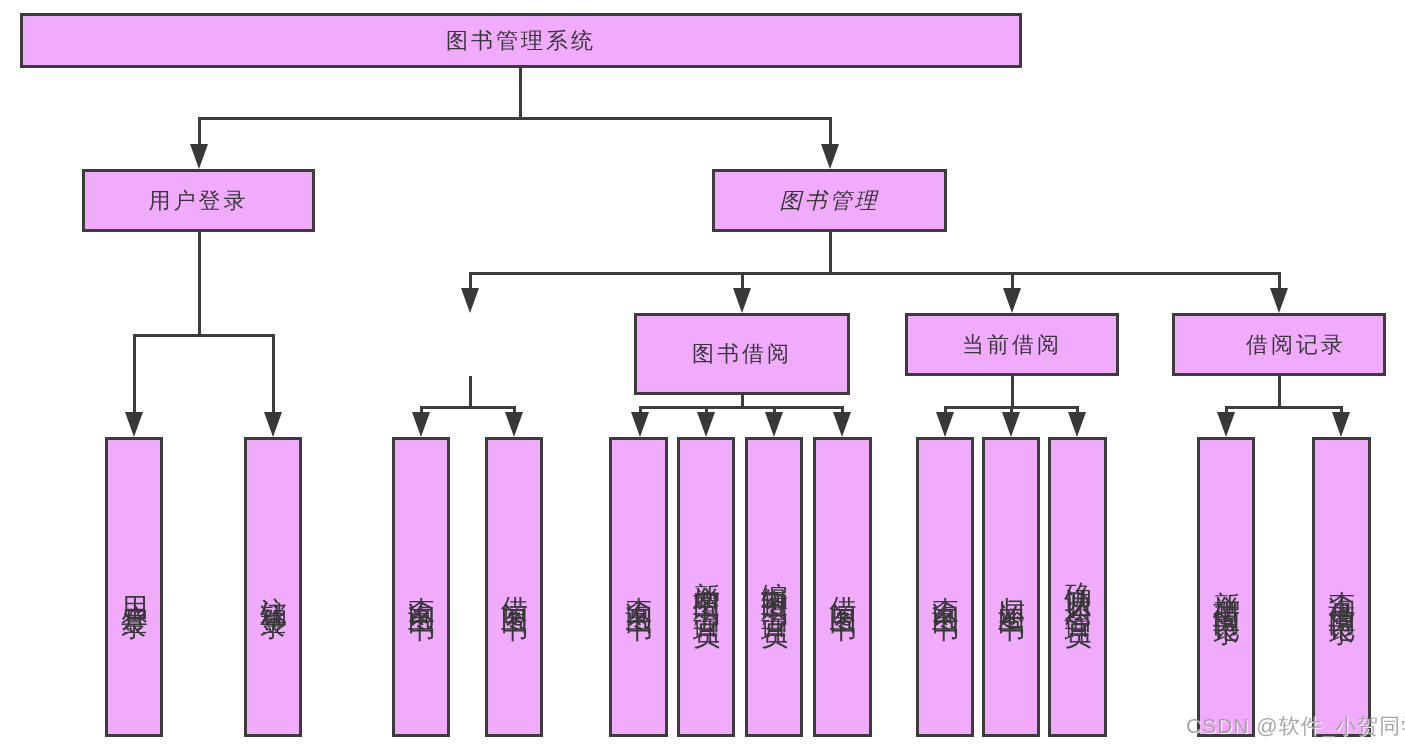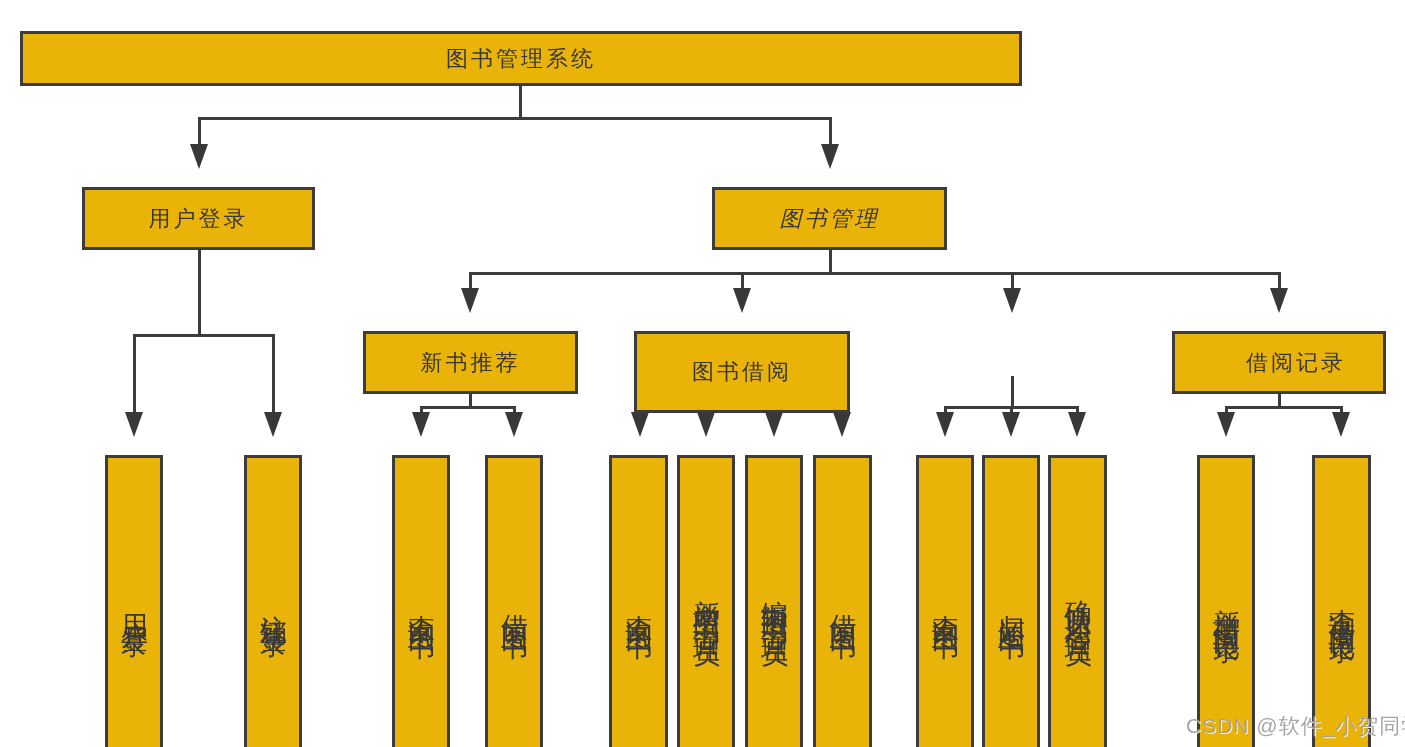--- a/index.html
+++ b/index.html
@@ -7,28 +7,27 @@
     position: relative;
     width: 1405px;
     height: 747px;
     background: #ffffff;
     overflow: hidden;
     font-family: "Liberation Sans", "DejaVu Sans", sans-serif;
   }
   .node {
     position: absolute;
     box-sizing: border-box;
-    background: #eab308;
+    background: #f0abfc;
     border: 3px solid #3c3c3c;
     color: #383838;
     display: flex;
     align-items: center;
     justify-content: center;
     z-index: 2;
-    margin-top: 18px;
   }
   .node.h {
     font-size: 22px;
     letter-spacing: 3px;
     white-space: nowrap;
   }
   .node.v {
     writing-mode: vertical-rl;
     text-orientation: mixed;
     font-size: 27px;
@@ -65,22 +64,22 @@
 </head>
 <body>
 
 <div id="canvas">
 
   <div class="node h" style="left:20px; top:13px; width:1002px; height:55px;">图书管理系统</div>
 
   <div class="node h" style="left:82px; top:169px; width:233px; height:63px;">用户登录</div>
   <div class="node h" style="left:712px; top:169px; width:235px; height:63px;font-style:italic;">图书管理</div>
 
-  <div class="node h" style="left:363px; top:313px; width:215px; height:63px;">新书推荐</div>
   <div class="node h" style="left:634px; top:313px; width:216px; height:82px;">图书借阅</div>
+  <div class="node h" style="left:905px; top:313px; width:214px; height:63px;">当前借阅</div>
   <div class="node h" style="left:1172px; top:313px; width:214px; height:63px;padding-left:34px;">借阅记录</div>
 
   <div class="node v" style="left:105px; top:437px; width:58px; height:300px;">用户登录</div>
   <div class="node v" style="left:244px; top:437px; width:58px; height:300px;">注销登录</div>
 
   <div class="node v" style="left:392px; top:437px; width:58px; height:300px;">查询图书</div>
   <div class="node v" style="left:485px; top:437px; width:58px; height:300px;">借阅图书</div>
 
   <div class="node v" style="left:609px; top:437px; width:59px; height:300px;">查询图书</div>
   <div class="node v" style="left:677px; top:437px; width:58px; height:300px;">新增图书（管理员）</div>

